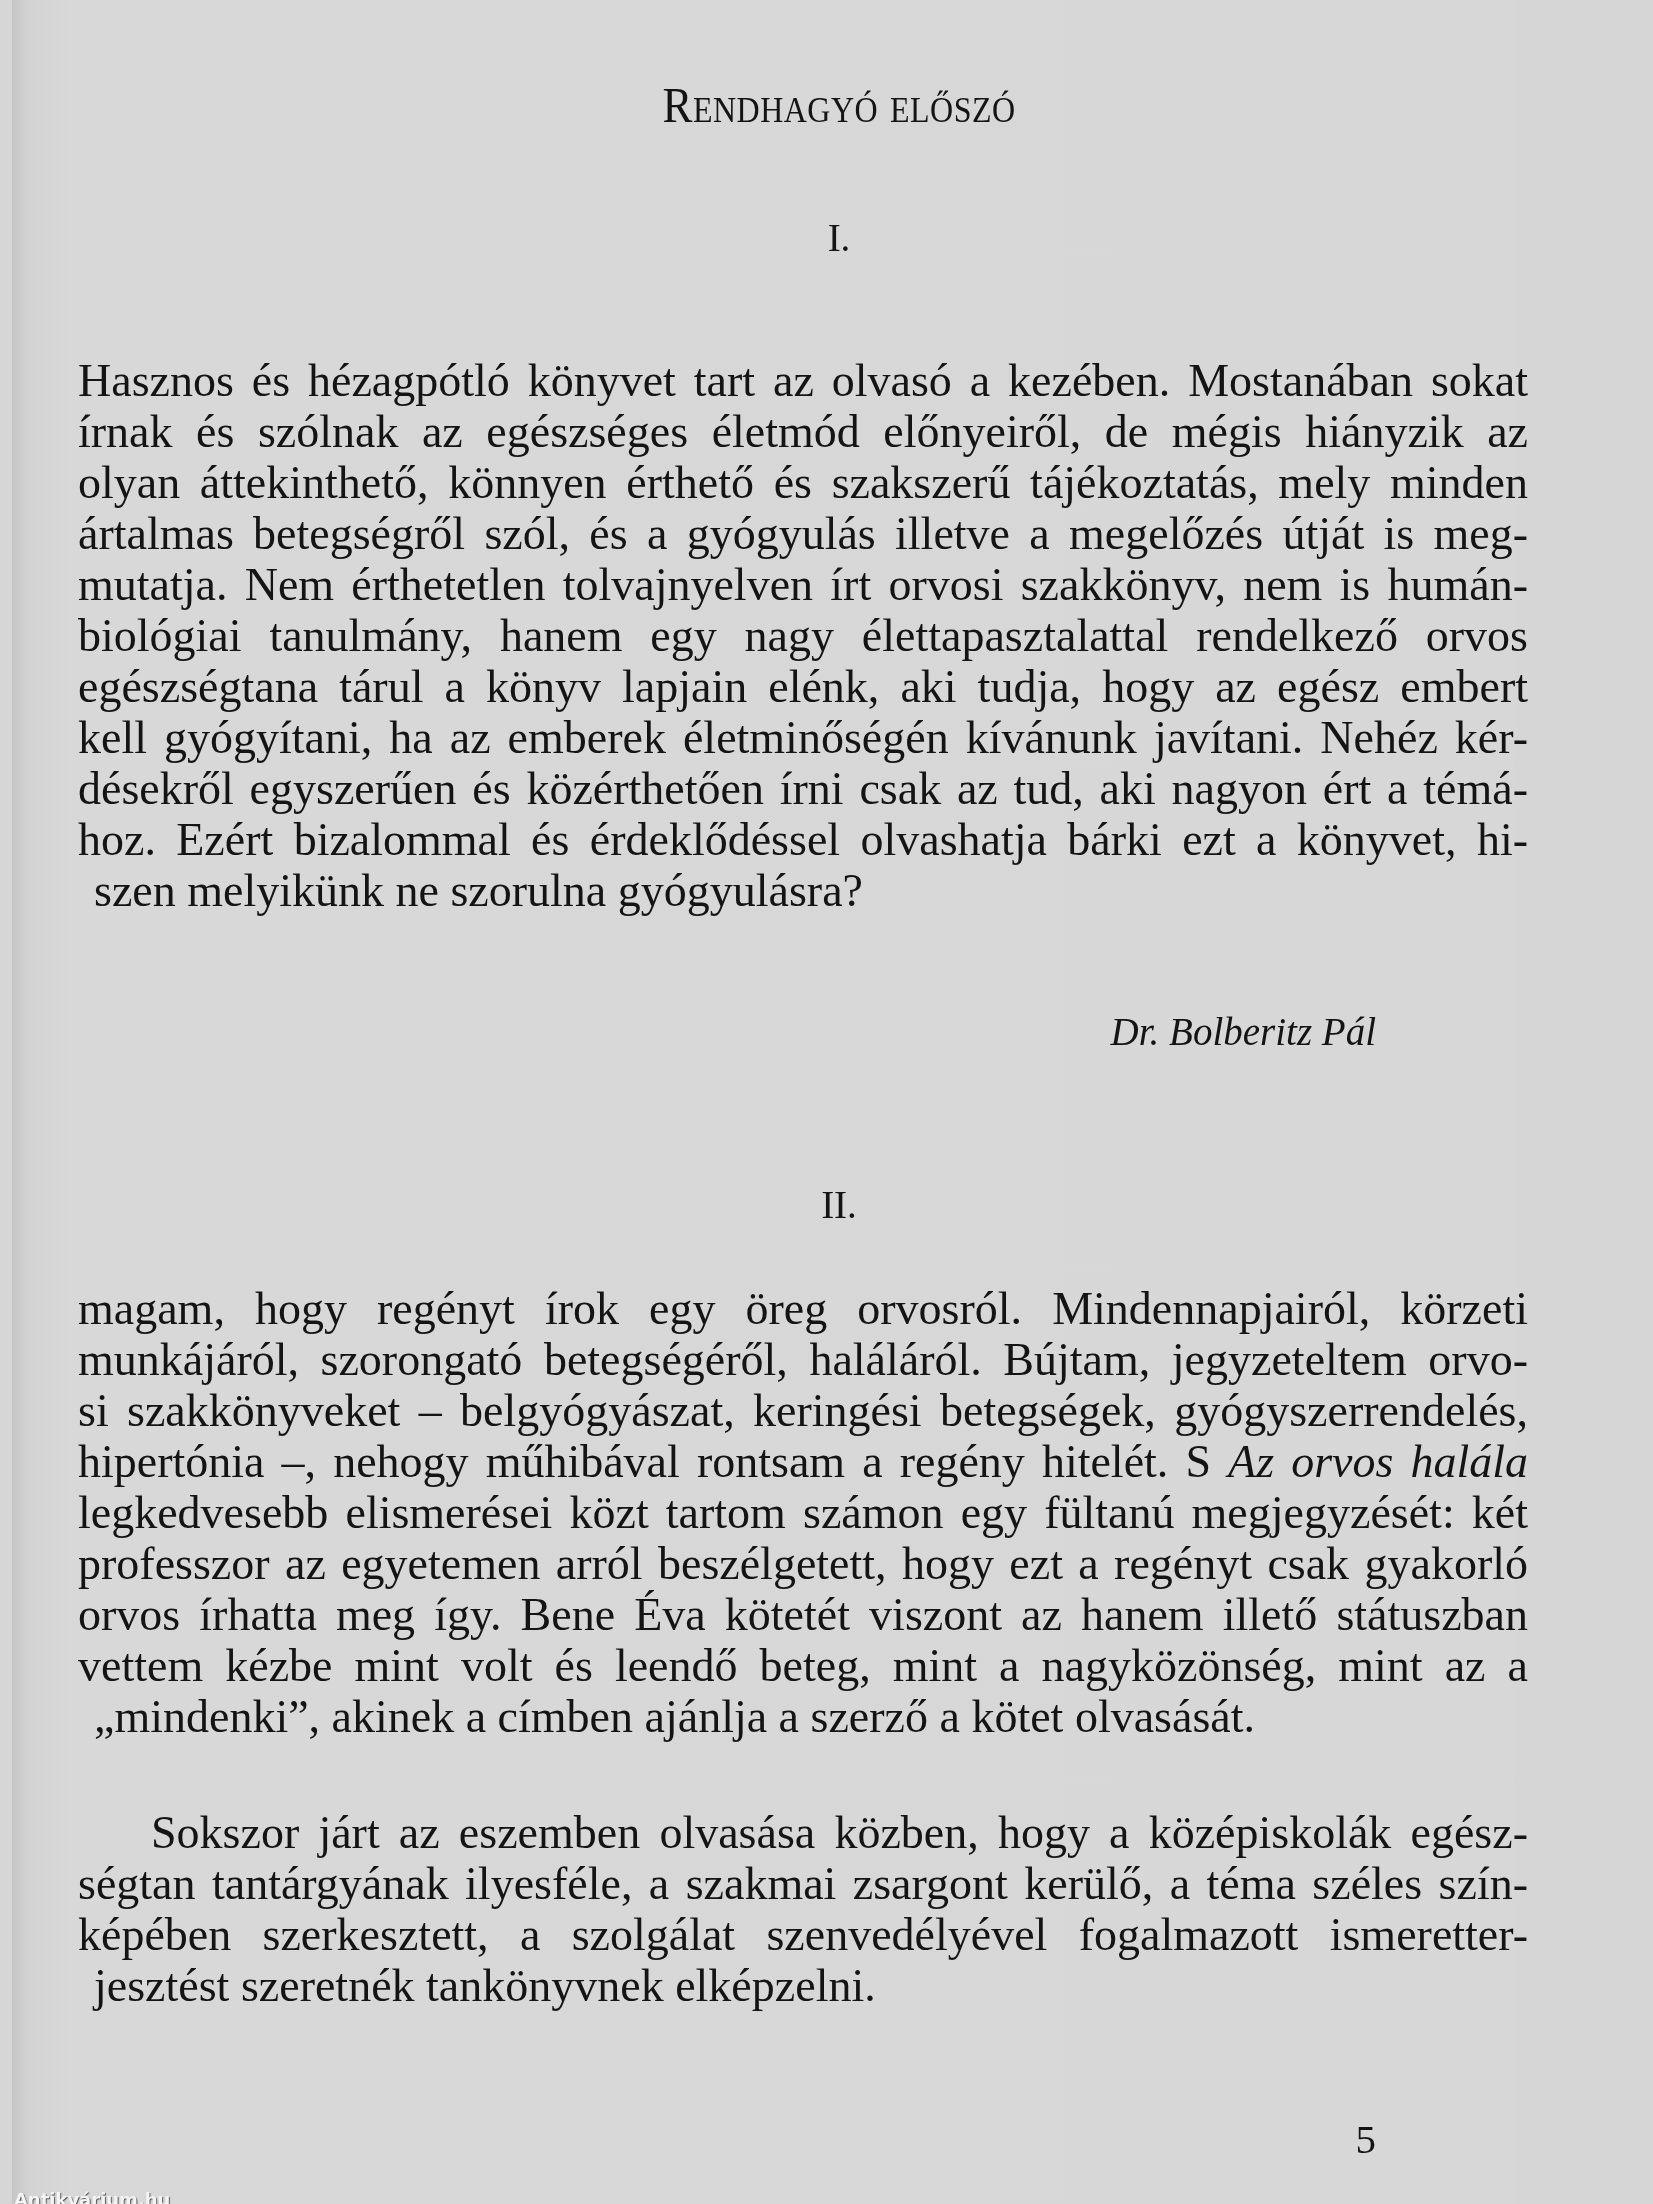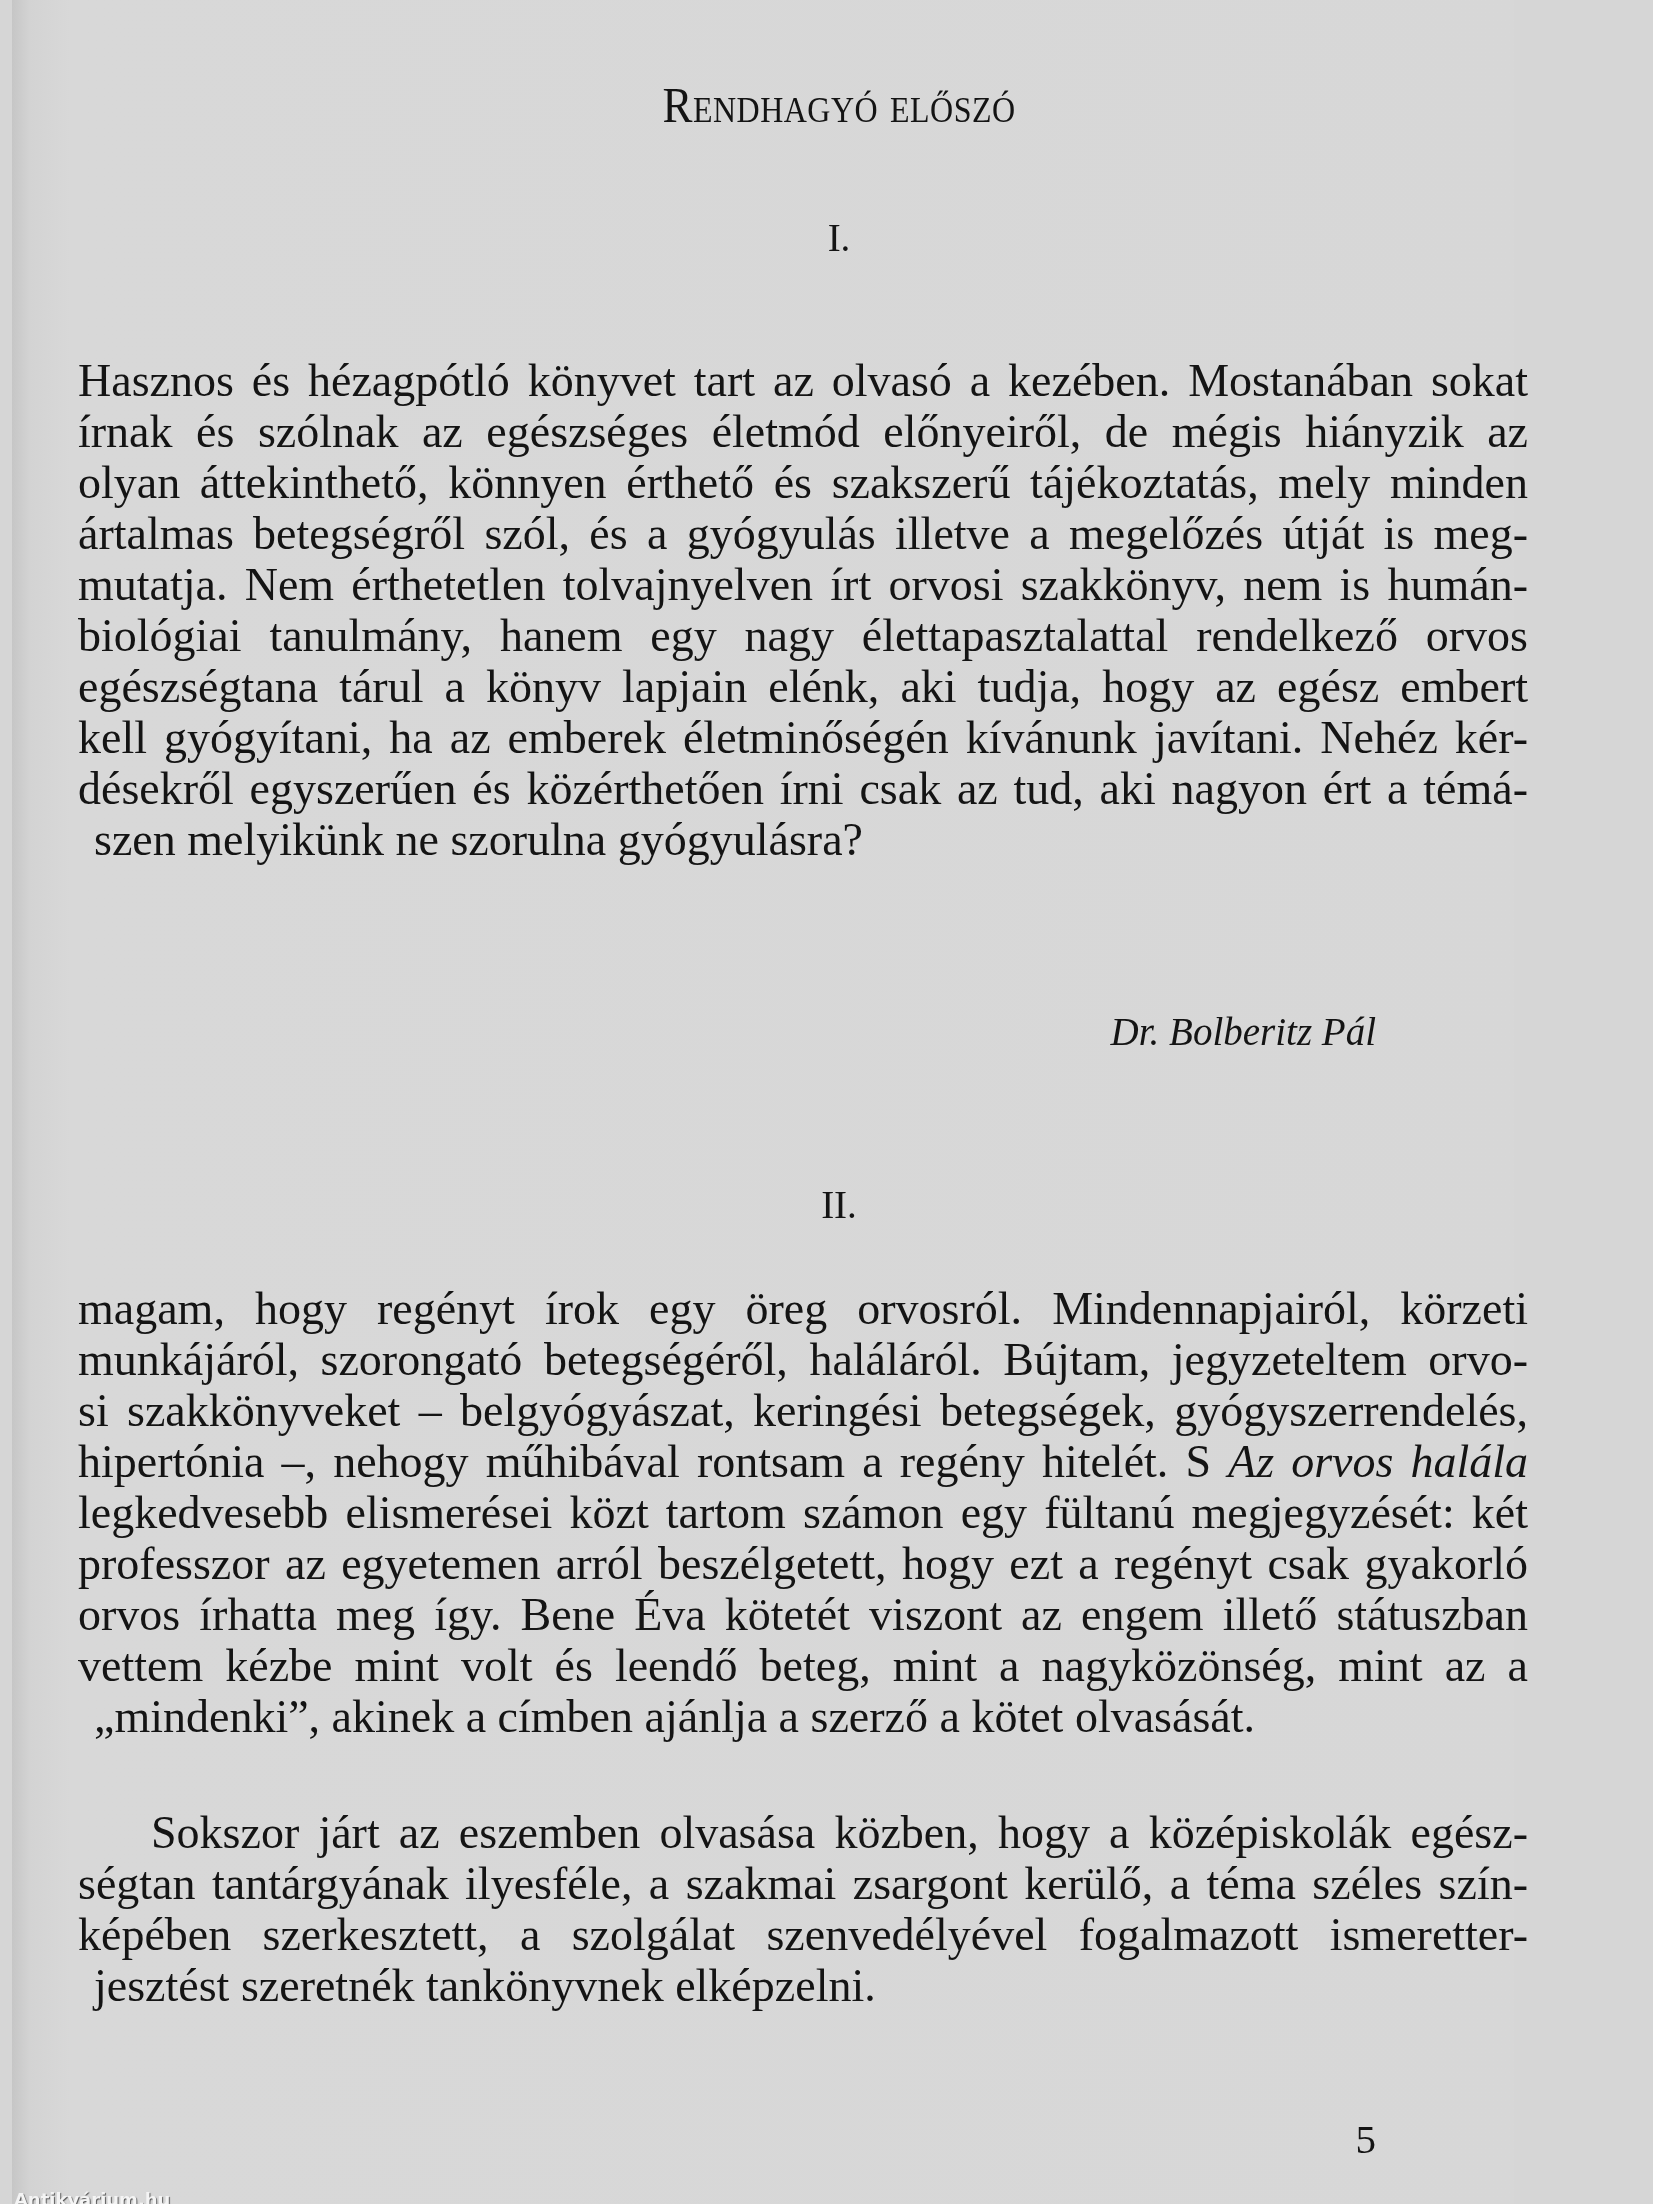--- a/index.html
+++ b/index.html
@@ -64,35 +64,36 @@
   <div class="body-text" style="top:355px;">
     <span class="line">Hasznos és hézagpótló könyvet tart az olvasó a kezében. Mostanában sokat</span>
     <span class="line">írnak és szólnak az egészséges életmód előnyeiről, de mégis hiányzik az</span>
     <span class="line">olyan áttekinthető, könnyen érthető és szakszerű tájékoztatás, mely minden</span>
     <span class="line">ártalmas betegségről szól, és a gyógyulás illetve a megelőzés útját is meg-</span>
     <span class="line">mutatja. Nem érthetetlen tolvajnyelven írt orvosi szakkönyv, nem is humán-</span>
     <span class="line">biológiai tanulmány, hanem egy nagy élettapasztalattal rendelkező orvos</span>
     <span class="line">egészségtana tárul a könyv lapjain elénk, aki tudja, hogy az egész embert</span>
     <span class="line">kell gyógyítani, ha az emberek életminőségén kívánunk javítani. Nehéz kér-</span>
     <span class="line">désekről egyszerűen és közérthetően írni csak az tud, aki nagyon ért a témá-</span>
+    <span class="line">hoz. Ezért bizalommal és érdeklődéssel olvashatja bárki ezt a könyvet, hi-</span>
     <span class="line last">szen melyikünk ne szorulna gyógyulásra?</span>
   </div>
 
   <div class="sig">Dr. Bolberitz Pál</div>
 
   <div class="sec" style="top:1182px;">II.</div>
 
   <div class="body-text" style="top:1283px;">
     <span class="line">magam, hogy regényt írok egy öreg orvosról. Mindennapjairól, körzeti</span>
     <span class="line">munkájáról, szorongató betegségéről, haláláról. Bújtam, jegyzeteltem orvo-</span>
     <span class="line">si szakkönyveket – belgyógyászat, keringési betegségek, gyógyszerrendelés,</span>
     <span class="line"><span>hipertónia –, nehogy műhibával rontsam a regény hitelét. S </span><i class="title">Az orvos halála</i></span>
     <span class="line">legkedvesebb elismerései közt tartom számon egy fültanú megjegyzését: két</span>
     <span class="line">professzor az egyetemen arról beszélgetett, hogy ezt a regényt csak gyakorló</span>
-    <span class="line">orvos írhatta meg így. Bene Éva kötetét viszont az engem illető státuszban</span>
+    <span class="line">orvos írhatta meg így. Bene Éva kötetét viszont az hanem illető státuszban</span>
     <span class="line">vettem kézbe mint volt és leendő beteg, mint a nagyközönség, mint az a</span>
     <span class="line last">„mindenki”, akinek a címben ajánlja a szerző a kötet olvasását.</span>
   </div>
 
   <div class="body-text" style="top:1807px;">
     <span class="line indent">Sokszor járt az eszemben olvasása közben, hogy a középiskolák egész-</span>
     <span class="line">ségtan tantárgyának ilyesféle, a szakmai zsargont kerülő, a téma széles szín-</span>
     <span class="line">képében szerkesztett, a szolgálat szenvedélyével fogalmazott ismeretter-</span>
     <span class="line last">jesztést szeretnék tankönyvnek elképzelni.</span>
   </div>

